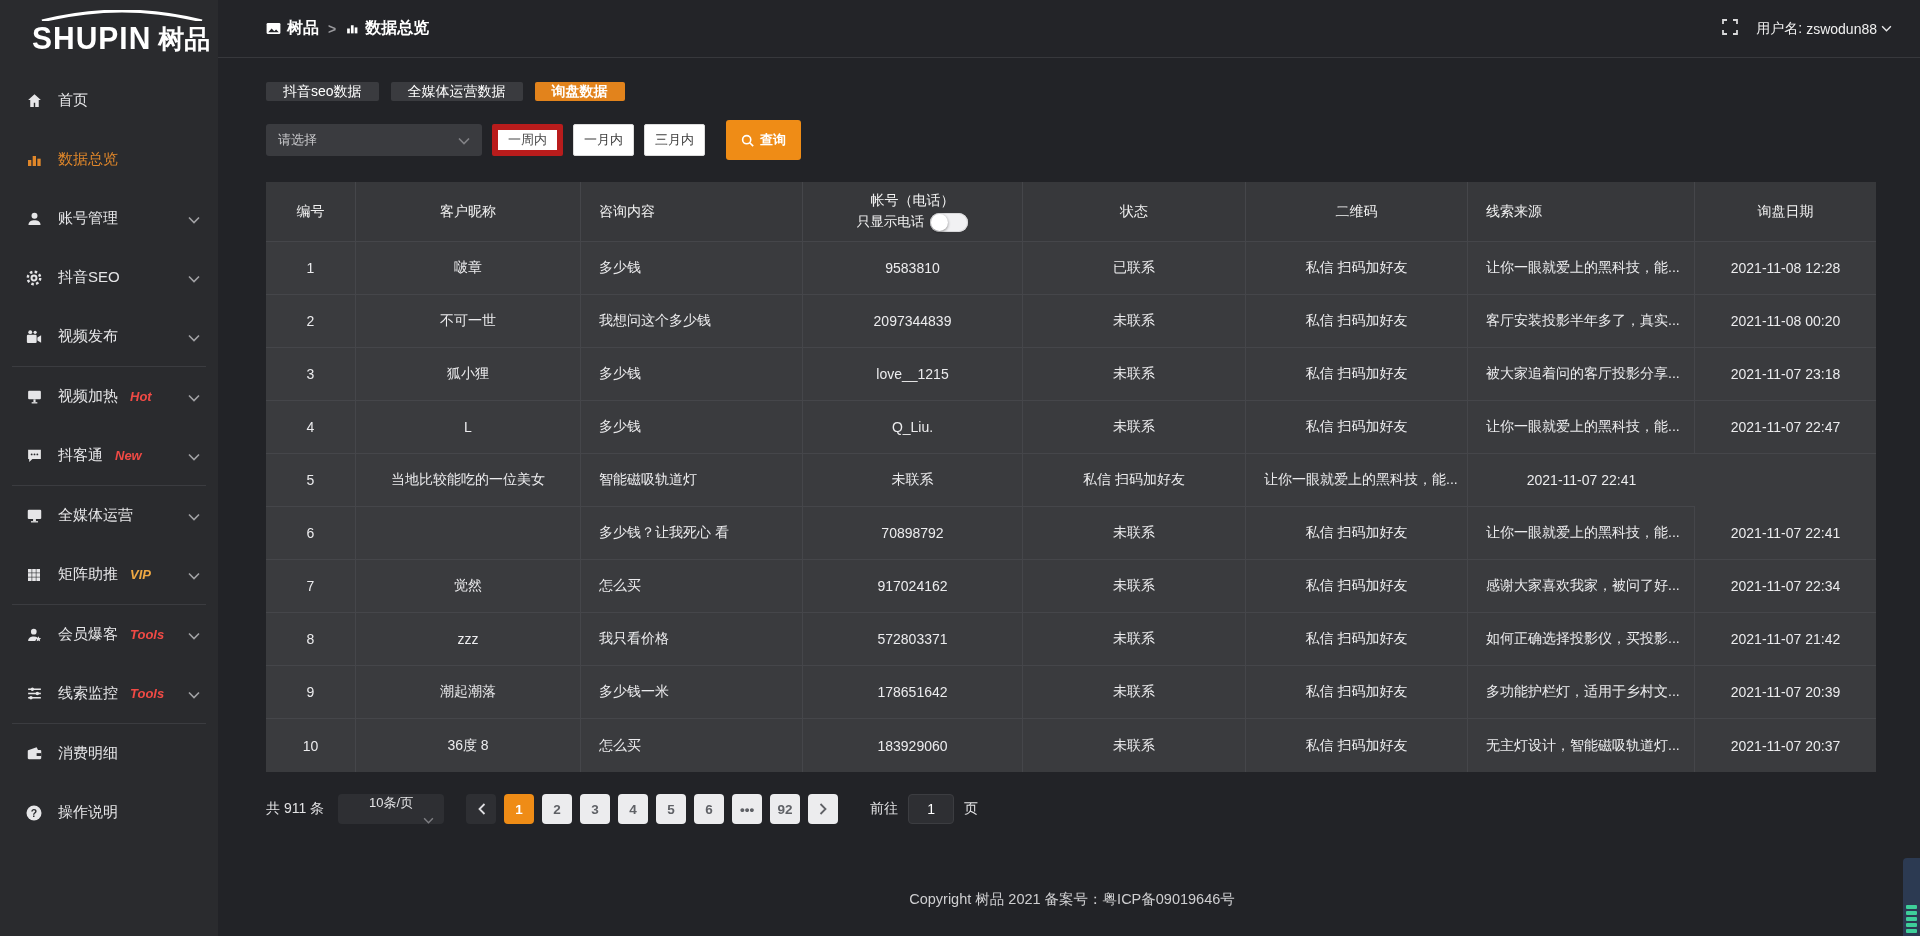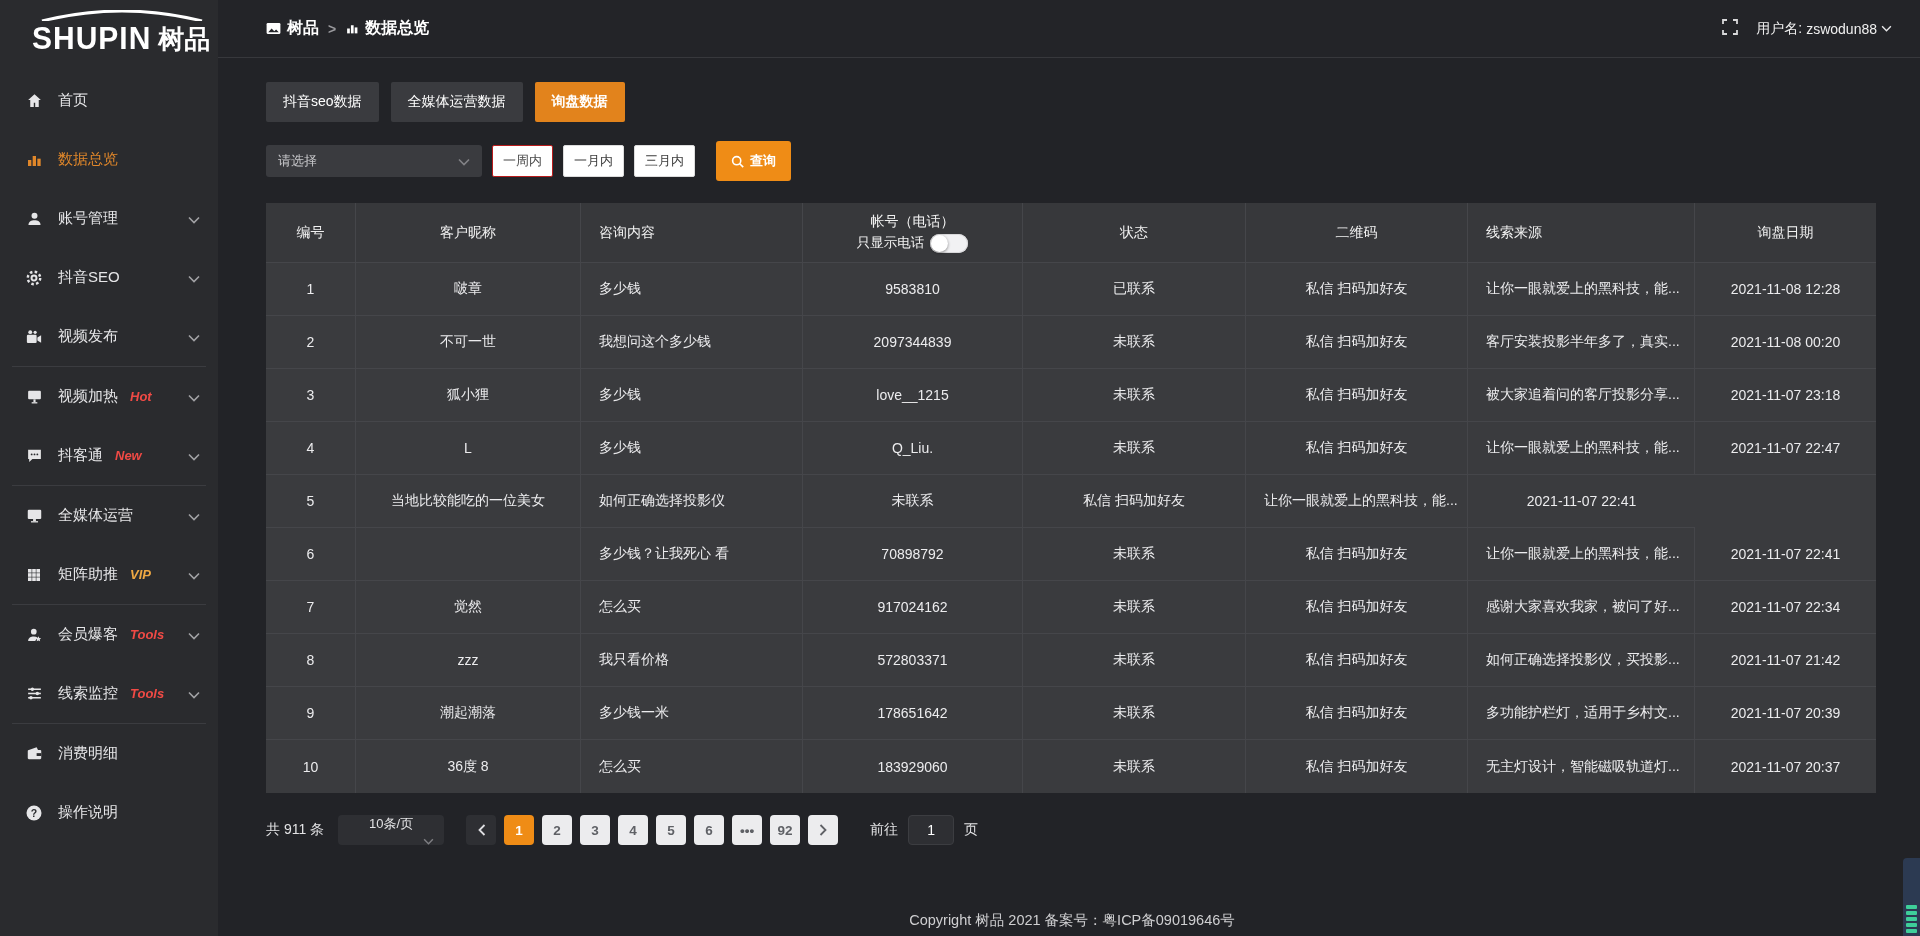--- a/index.html
+++ b/index.html
@@ -30,31 +30,31 @@
   .crumbs { display:flex; align-items:center; gap:9px; }
   .crumb { display:flex; align-items:center; gap:6px; font-size:16px; font-weight:700; color:#fff; cursor:pointer; }
   .crumb-sep { color:#9a9a9e; font-size:14px; font-weight:700; }
   .topbar-right { margin-left:auto; display:flex; align-items:center; gap:18px; }
   .username { font-size:14px; color:#f0f0f0; display:flex; align-items:center; gap:4px; cursor:pointer; }
 
   
   .main { margin-left:218px; padding:82px 42px 0 48px; }
 
   .tabs { display:flex; gap:12px; }
-  .tab { height:40px; padding:0 17px; font-size:14px; color:#fff; background:#3a3b3f;
+  .tab { height:19px; padding:0 17px; font-size:14px; color:#fff; background:#3a3b3f;
     border:none; border-radius:2px; display:flex; align-items:center; cursor:pointer; }
   .tab.active { background:#e2831c; font-weight:700; }
 
   .filters { display:flex; align-items:center; margin-top:19px; }
   .select { width:216px; height:32px; background:#3a3b3f; border-radius:3px; display:flex; align-items:center;
     padding:0 12px; font-size:13px; color:#c9c9cc; cursor:pointer; }
   .select .chev { margin-left:auto; }
   .rangebtn { height:32px; min-width:55px; padding:0 10px; margin-left:10px; background:#fff; color:#3c3c3c;
     font-size:13px; border:1px solid #dcdcdc; border-radius:2px; cursor:pointer; }
-  .rangebtn.sel { border:1px solid #b91c1c; color:#4a4a4a; }
+  .rangebtn.sel { border:6px solid #b91c1c; color:#4a4a4a; }
   .searchbtn { height:40px; padding:0 15px; margin-left:21px; background:#ef8c16; color:#fff; font-weight:700;
     font-size:13px; border:none; border-radius:3px; display:flex; align-items:center; gap:6px; cursor:pointer; }
 
   
   .table { margin-top:22px; width:1610px; background:#3a3b3e; }
   .tr { display:grid; grid-template-columns:90px 225px 222px 220px 223px 222px 227px 181px; }
   .thead { background:#37383b; }
   .thead .td { height:60px; font-size:14px; color:#f2f2f2; }
   .tbody .td { height:53px; font-size:14px; color:#ececee; }
   .td { display:flex; align-items:center; justify-content:center; border-right:1px solid #45464a;
@@ -416,21 +416,21 @@
         <div class="td left">多少钱</div>
         <div class="td">Q_Liu.</div>
         <div class="td status-pending">未联系</div>
         <div class="td linkcell">私信 扫码加好友</div>
         <div class="td left linkcell">让你一眼就爱上的黑科技，能...</div>
         <div class="td datecell">2021-11-07 22:47</div>
       </div>
       <div class="tr">
         <div class="td">5</div>
         <div class="td">当地比较能吃的一位美女</div>
-        <div class="td left">如何正确选择投影仪</div>
+        <div class="td left">智能磁吸轨道灯</div>
         <div class="td status-pending">未联系</div>
         <div class="td linkcell">私信 扫码加好友</div>
         <div class="td left linkcell">让你一眼就爱上的黑科技，能...</div>
         <div class="td datecell">2021-11-07 22:41</div>
       </div>
       <div class="tr">
         <div class="td">6</div>
         <div class="td"></div>
         <div class="td left">多少钱？让我死心 看</div>
         <div class="td">70898792</div>

